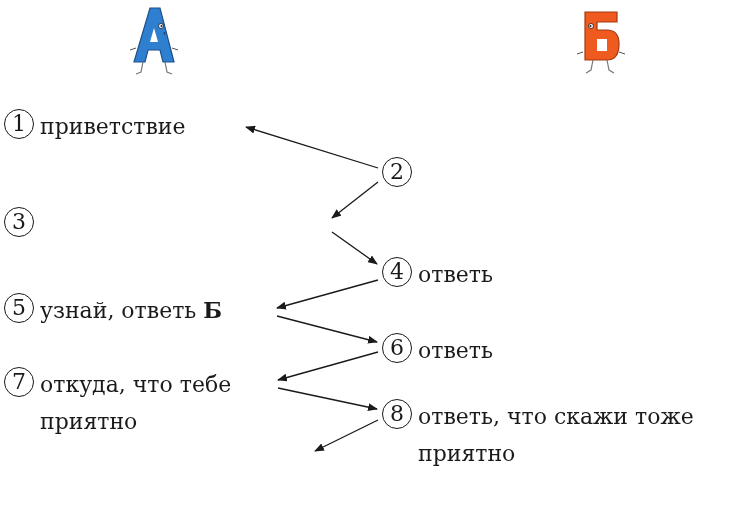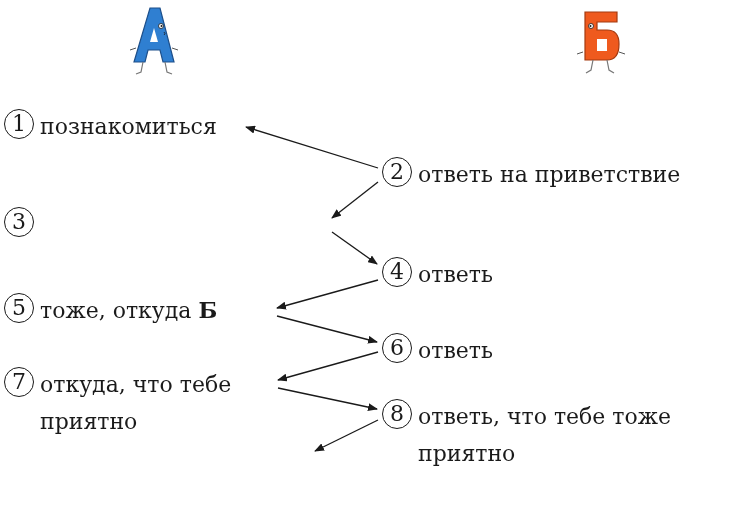--- a/index.html
+++ b/index.html
@@ -57,54 +57,53 @@
     <line x1="378" y1="280" x2="277" y2="308" marker-end="url(#ah)"></line>
     <line x1="277" y1="316" x2="377" y2="342" marker-end="url(#ah)"></line>
     <line x1="378" y1="352" x2="278" y2="380" marker-end="url(#ah)"></line>
     <line x1="278" y1="388" x2="377" y2="409" marker-end="url(#ah)"></line>
     <line x1="378" y1="420" x2="315" y2="451" marker-end="url(#ah)"></line>
   </g>
 </svg>
 
 <div class="step" style="left:4px; top:108px;">
   <div class="num">1</div>
-  <div class="txt"><span>познакомиться</span></div>
+  <div class="txt"><span>приветствие</span></div>
 </div>
 
 <div class="step" style="left:382px; top:156px;">
   <div class="num">2</div>
-  <div class="txt"><span>ответь на приветствие</span></div>
 </div>
 
 <div class="step" style="left:4px; top:206px;">
   <div class="num">3</div>
 </div>
 
 <div class="step" style="left:382px; top:256px;">
   <div class="num">4</div>
   <div class="txt"><span>ответь</span></div>
 </div>
 
 <div class="step" style="left:4px; top:292px;">
   <div class="num">5</div>
-  <div class="txt"><span>тоже, откуда </span><b>Б</b></div>
+  <div class="txt"><span>узнай, ответь </span><b>Б</b></div>
 </div>
 
 <div class="step" style="left:382px; top:332px;">
   <div class="num">6</div>
   <div class="txt"><span>ответь</span></div>
 </div>
 
 <div class="step" style="left:4px; top:366px;">
   <div class="num">7</div>
   <div class="txt">
     <div>откуда, что тебе</div>
     <div>приятно</div>
   </div>
 </div>
 
 <div class="step" style="left:382px; top:398px;">
   <div class="num">8</div>
   <div class="txt">
-    <div>ответь, что тебе тоже</div>
+    <div>ответь, что скажи тоже</div>
     <div>приятно</div>
   </div>
 </div>
 
 </body></html>

